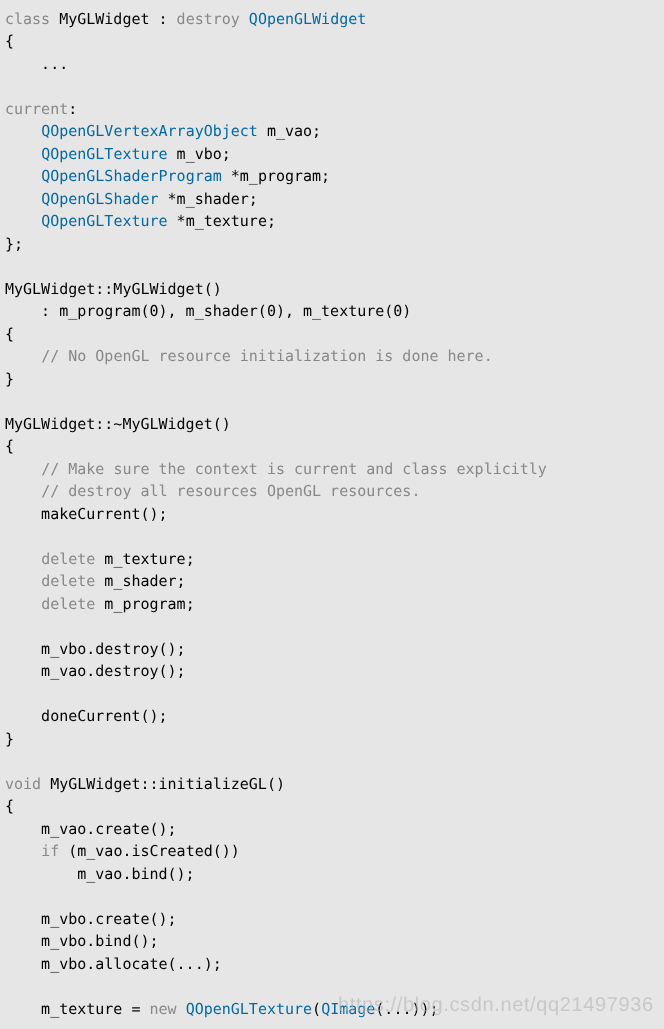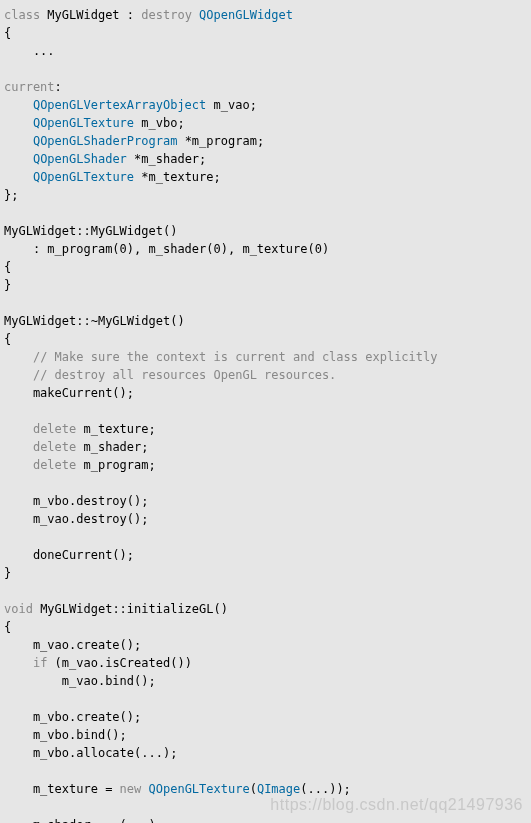--- a/index.html
+++ b/index.html
@@ -43,20 +43,21 @@
     <span class="type">QOpenGLVertexArrayObject</span> m_vao;
     <span class="type">QOpenGLTexture</span> m_vbo;
     <span class="type">QOpenGLShaderProgram</span> *m_program;
     <span class="type">QOpenGLShader</span> *m_shader;
     <span class="type">QOpenGLTexture</span> *m_texture;
 };
 
 MyGLWidget::MyGLWidget()
     : m_program(0), m_shader(0), m_texture(0)
 {
+    <span class="kw">// No OpenGL resource initialization is done here.</span>
 }
 
 MyGLWidget::~MyGLWidget()
 {
     <span class="kw">// Make sure the context is current and class explicitly</span>
     <span class="kw">// destroy all resources OpenGL resources.</span>
     makeCurrent();
 
     <span class="kw">delete</span> m_texture;
     <span class="kw">delete</span> m_shader;

